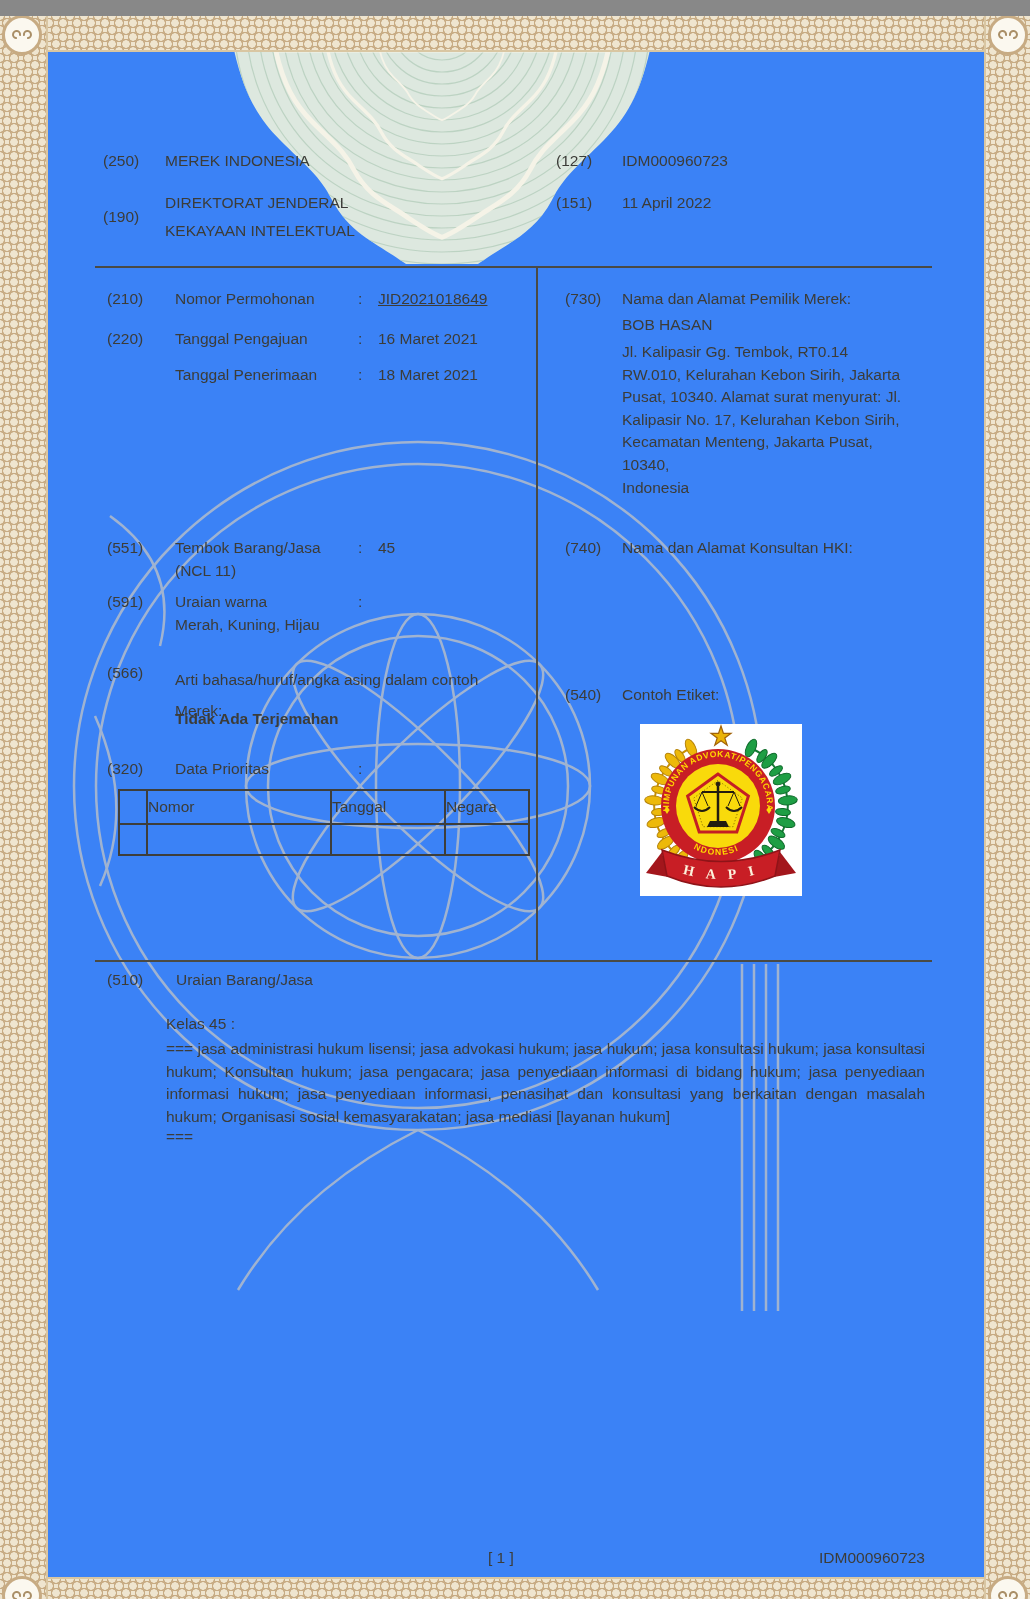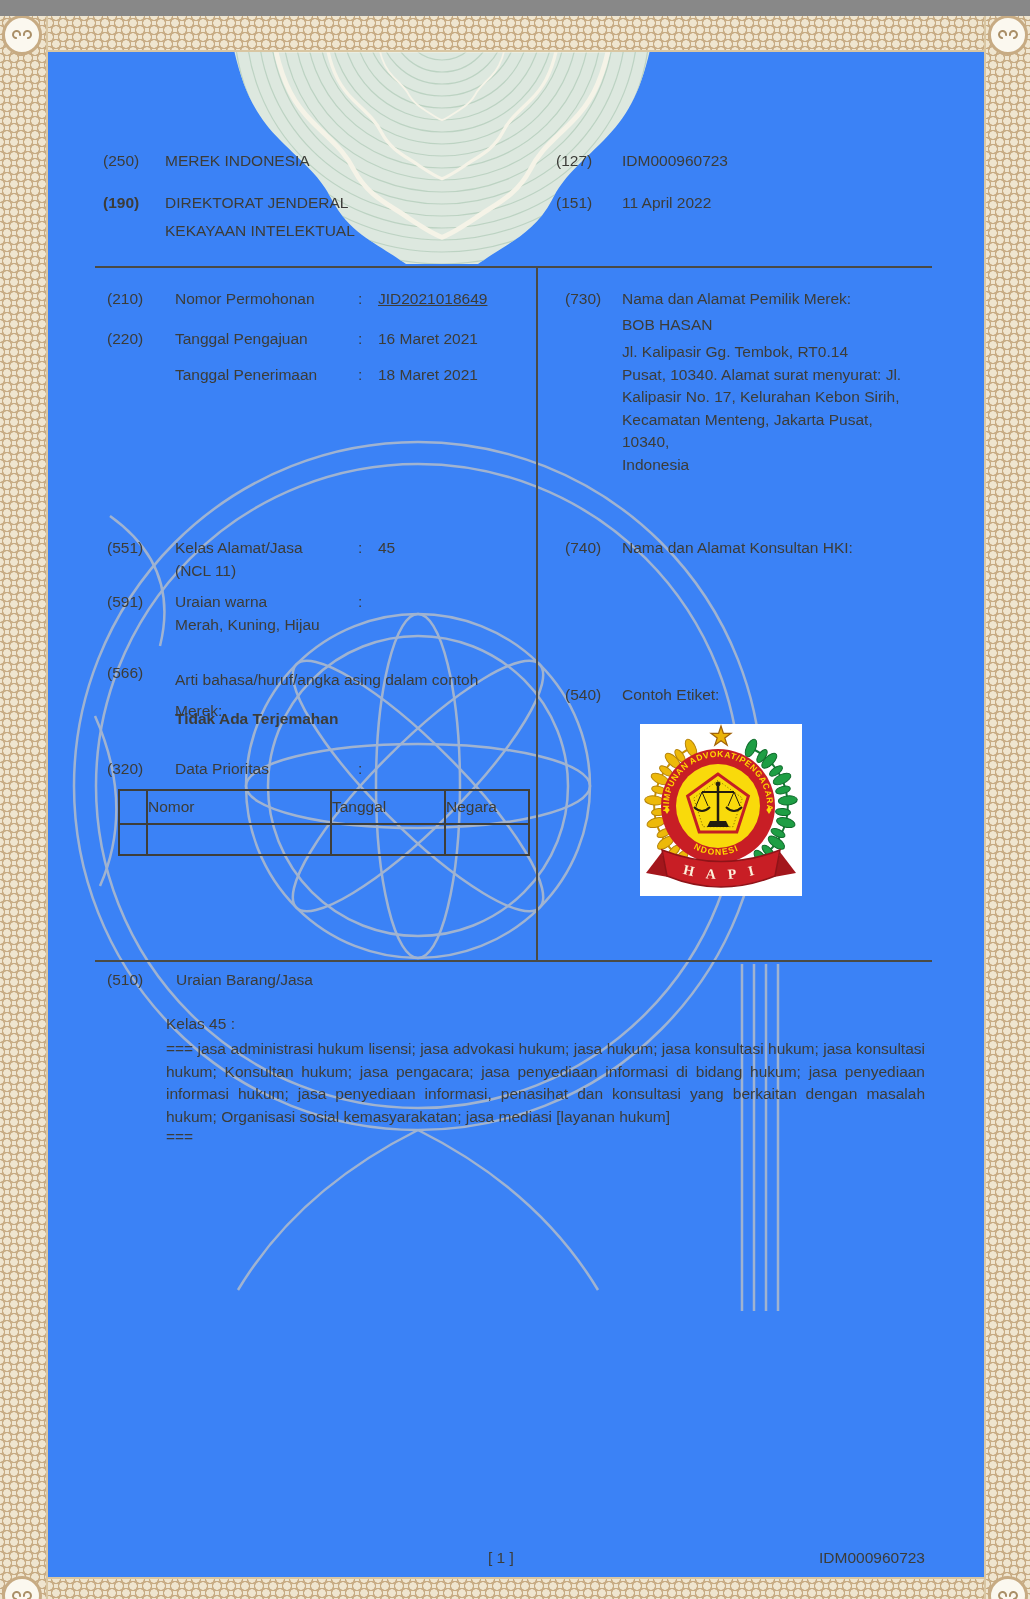--- a/index.html
+++ b/index.html
@@ -150,21 +150,21 @@
         <path d="M418,1114 q120,60 180,160 M418,1114 q-120,60 -180,160"></path>
       </g>
     </svg>
   </div>
 
   <div class="abs z2 code" style="left:103px;top:136px;">(250)</div>
   <div class="abs z2" style="left:165px;top:136px;">MEREK INDONESIA</div>
   <div class="abs z2 code" style="left:556px;top:136px;">(127)</div>
   <div class="abs z2" style="left:622px;top:136px;">IDM000960723</div>
 
-  <div class="abs z2 code" style="left:103px;top:178px;font-weight:bold;">(190)</div>
+  <div class="abs z2 code" style="left:103px;top:192px;">(190)</div>
   <div class="abs z2" style="left:165px;top:178px;">DIREKTORAT JENDERAL</div>
   <div class="abs z2" style="left:165px;top:206px;">KEKAYAAN INTELEKTUAL</div>
   <div class="abs z2 code" style="left:556px;top:178px;">(151)</div>
   <div class="abs z2" style="left:622px;top:178px;">11 April 2022</div>
 
   <div class="rule-h" style="left:95px;top:250px;width:837px;"></div>
   <div class="rule-v" style="left:536px;top:250px;height:696px;"></div>
   <div class="rule-h" style="left:95px;top:944px;width:837px;"></div>
 
   <div class="abs z2 code" style="left:107px;top:274px;">(210)</div>
@@ -175,21 +175,21 @@
   <div class="abs z2 code" style="left:107px;top:314px;">(220)</div>
   <div class="abs z2" style="left:175px;top:314px;">Tanggal Pengajuan</div>
   <div class="abs z2" style="left:358px;top:314px;">:</div>
   <div class="abs z2" style="left:378px;top:314px;">16 Maret 2021</div>
 
   <div class="abs z2" style="left:175px;top:350px;">Tanggal Penerimaan</div>
   <div class="abs z2" style="left:358px;top:350px;">:</div>
   <div class="abs z2" style="left:378px;top:350px;">18 Maret 2021</div>
 
   <div class="abs z2 code" style="left:107px;top:523px;">(551)</div>
-  <div class="abs z2" style="left:175px;top:523px;">Kelas Alamat/Jasa</div>
+  <div class="abs z2" style="left:175px;top:523px;">Tembok Barang/Jasa</div>
   <div class="abs z2" style="left:358px;top:523px;">:</div>
   <div class="abs z2" style="left:378px;top:523px;">45</div>
   <div class="abs z2" style="left:175px;top:546px;text-align:center;">(NCL 11)</div>
 
   <div class="abs z2 code" style="left:107px;top:577px;">(591)</div>
   <div class="abs z2" style="left:175px;top:577px;">Uraian warna</div>
   <div class="abs z2" style="left:358px;top:577px;">:</div>
   <div class="abs z2" style="left:175px;top:600px;">Merah, Kuning, Hijau</div>
 
   <div class="abs z2 code" style="left:107px;top:648px;">(566)</div>
@@ -223,20 +223,21 @@
       </tr>
     </tbody>
       </table>
   </div>
 
   <div class="abs z2 code" style="left:565px;top:274px;">(730)</div>
   <div class="abs z2" style="left:622px;top:274px;">Nama dan Alamat Pemilik Merek:</div>
   <div class="abs z2" style="left:622px;top:300px;">BOB HASAN</div>
   <div class="abs z2 addr" style="left:622px;top:325px;width:330px;">
     <div>Jl. Kalipasir Gg. Tembok, RT0.14</div>
+    <div>RW.010, Kelurahan Kebon Sirih, Jakarta</div>
     <div>Pusat, 10340. Alamat surat menyurat: Jl.</div>
     <div>Kalipasir No. 17, Kelurahan Kebon Sirih,</div>
     <div>Kecamatan Menteng, Jakarta Pusat,</div>
     <div>10340,</div>
     <div>Indonesia</div>
   </div>
 
   <div class="abs z2 code" style="left:565px;top:523px;">(740)</div>
   <div class="abs z2" style="left:622px;top:523px;">Nama dan Alamat Konsultan HKI:</div>
 

